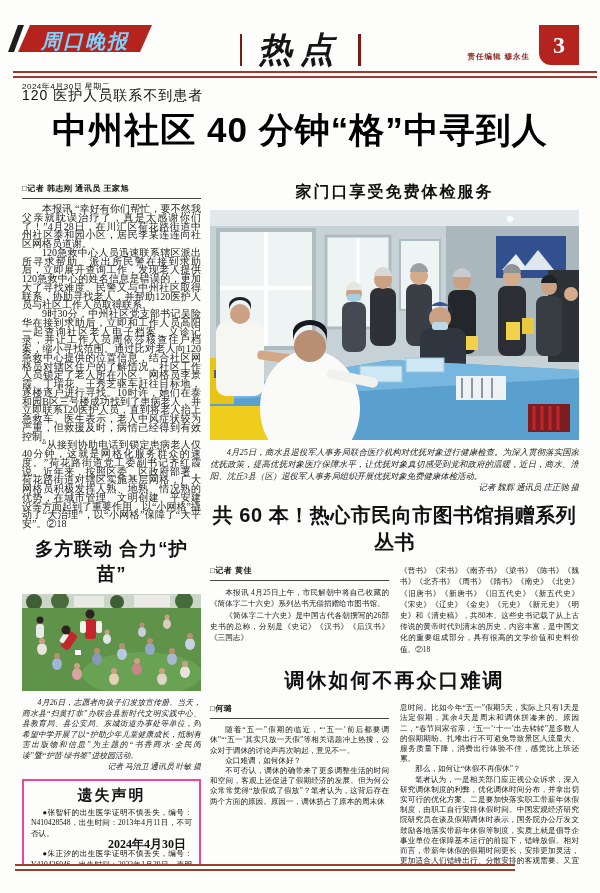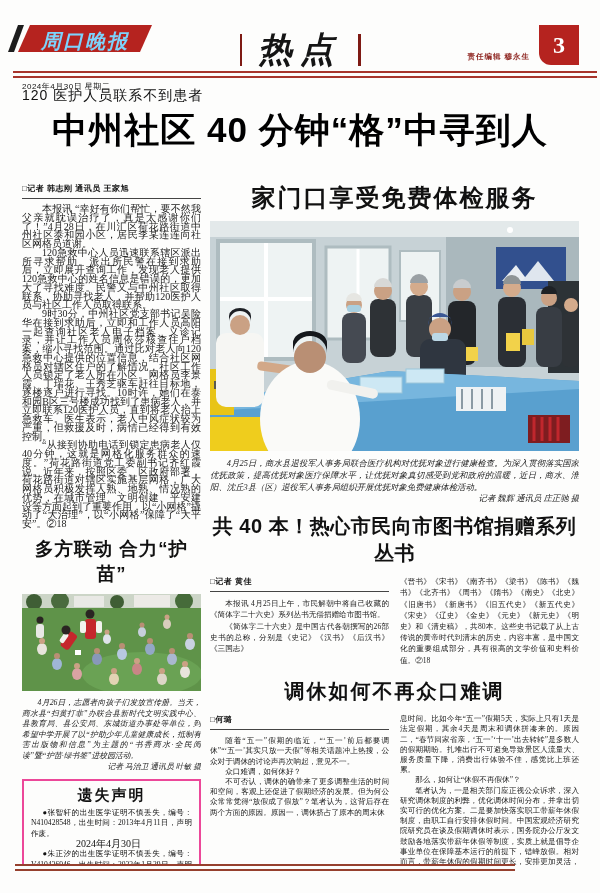--- a/index.html
+++ b/index.html
@@ -53,25 +53,25 @@
   
   #left-lower { position:absolute; left:22px; top:536px; width:179px; height:330px; overflow:hidden; }
   #huamiao-headline { font-size:18.5px; font-weight:800; text-align:center; letter-spacing:1px;
     font-family:"Liberation Sans", sans-serif; }
   #children-photo { display:block; margin-top:8px; width:179px; height:97px; }
   #huamiao-caption { margin-top:7px; font-size:7.8px; line-height:10.6px; }
   #huamiao-credit { font-size:7.8px; line-height:10.6px; }
   #lost-box { margin-top:7px; border:2px solid #ec4899; padding:5px 7px 4px 7px; height:106px; overflow:hidden; }
   #lost-title { text-align:center; font-size:15px; font-weight:bold; letter-spacing:2px; margin-bottom:3px; }
   .lost-item p { font-size:7.6px; line-height:10.3px; text-align:justify; text-indent:1.5em; }
-  .lost-date { font-size:10px; line-height:10.3px; text-align:center; padding-right:6px; }
+  .lost-date { font-size:12px; line-height:10.3px; text-align:right; padding-right:6px;font-weight:bold; }
 
   
   #right-area { position:absolute; left:210px; top:182px; width:369px; height:684px; overflow:hidden; }
-  #checkup-headline { font-size:24px; font-weight:800; text-align:center; letter-spacing:2px;
+  #checkup-headline { font-size:16px; font-weight:800; text-align:center; letter-spacing:2px;
     font-family:Liberation Sans, sans-serif; }
   #checkup-photo { display:block; margin-top:7px; width:369px; height:230px; }
   #checkup-caption { margin-top:7px; }
   #donation-headline { margin-top:8px; font-size:20px; font-weight:800; text-align:center;
     letter-spacing:.5px; font-family:"Liberation Sans", sans-serif; }
   .cols { display:flex; gap:11px; margin-top:9px; }
   .col { width:179px; }
   #donation-cols { height:93px; overflow:hidden; }
   #donation-cols .body-text p, #commentary-cols .body-text p { font-size:7.6px; line-height:11.2px; }
   #commentary-headline { margin-top:9px; font-size:20px; font-weight:800; text-align:center;
@@ -179,21 +179,21 @@
           <circle cx="18" cy="26" r="3.5" fill="#2a2522"></circle>
       </g>
     </svg>
 
     <p id="huamiao-caption" class="caption">4月26日，志愿者向孩子们发放宣传册。当天，商水县“扫黄打非”办联合县新时代文明实践中心、县教育局、县公安局、东城街道办事处等单位，到希望中学开展了以“护助少年儿童健康成长，抵制有害出版物和信息”为主题的“书香商水·全民阅读”暨“护苗·绿书签”进校园活动。</p>
     <div id="huamiao-credit" class="credit">记者 马治卫 通讯员 叶敏 摄</div>
 
     <div id="lost-box">
       <div id="lost-title">遗失声明</div>
       <div class="lost-item">
-        <p>●张智轩的出生医学证明不慎丢失，编号：N410428548，出生时间：2013年4月11日，声明作废。</p>
+        <p>●张智轩的出生医学证明不慎丢失，编号：N410428548，出生时间：2013年4月11日，不可否认。</p>
         <div class="lost-date">2024年4月30日</div>
       </div>
       <div class="lost-item">
         <p>●朱正汐的出生医学证明不慎丢失，编号：V410436946，出生时间：2022年1月29日，声明作废。</p>
 
       </div>
     </div>
   </div>
 
   <div id="right-area">
@@ -280,21 +280,21 @@
           <circle cx="100" cy="136" r="16" fill="#b98f74"></circle>
           <path d="M83 132 a17 17 0 0 1 34 0 l0 -10 a17 12 0 0 0 -34 0 z" fill="#15181c"></path>
           <rect x="118" y="158" width="52" height="10" rx="5" fill="#f1f1ee" transform="rotate(12 118 158)"></rect>
         </g>
       </g>
     </svg>
 
     <p id="checkup-caption" class="caption">4月25日，商水县退役军人事务局联合医疗机构对优抚对象进行健康检查。为深入贯彻落实国家优抚政策，提高优抚对象医疗保障水平，让优抚对象真切感受到党和政府的温暖，近日，商水、淮阳、沈丘3县（区）退役军人事务局组织开展优抚对象免费健康体检活动。</p>
     <div class="credit">记者 魏辉 通讯员 庄正驰 摄</div>
 
-    <div id="donation-headline">共 40 本！热心市民向市图书馆捐赠系列丛书</div>
+    <div id="donation-headline">共 60 本！热心市民向市图书馆捐赠系列丛书</div>
     <div id="donation-cols" class="cols">
       <div class="col body-text">
         <div class="byline">□记者 黄佳</div>
         <p>本报讯 4月25日上午，市民解朝中将自己收藏的《简体字二十六史》系列丛书无偿捐赠给市图书馆。</p>
         <p>《简体字二十六史》是中国古代各朝撰写的26部史书的总称，分别是《史记》《汉书》《后汉书》《三国志》</p>
       </div>
       <div class="col body-text">
         <p class="cont">《晋书》《宋书》《南齐书》《梁书》《陈书》《魏书》《北齐书》《周书》《隋书》《南史》《北史》《旧唐书》《新唐书》《旧五代史》《新五代史》《宋史》《辽史》《金史》《元史》《新元史》《明史》和《清史稿》，共80本。这些史书记载了从上古传说的黄帝时代到清末的历史，内容丰富，是中国文化的重要组成部分，具有很高的文学价值和史料价值。②18</p>
       </div>
     </div>

